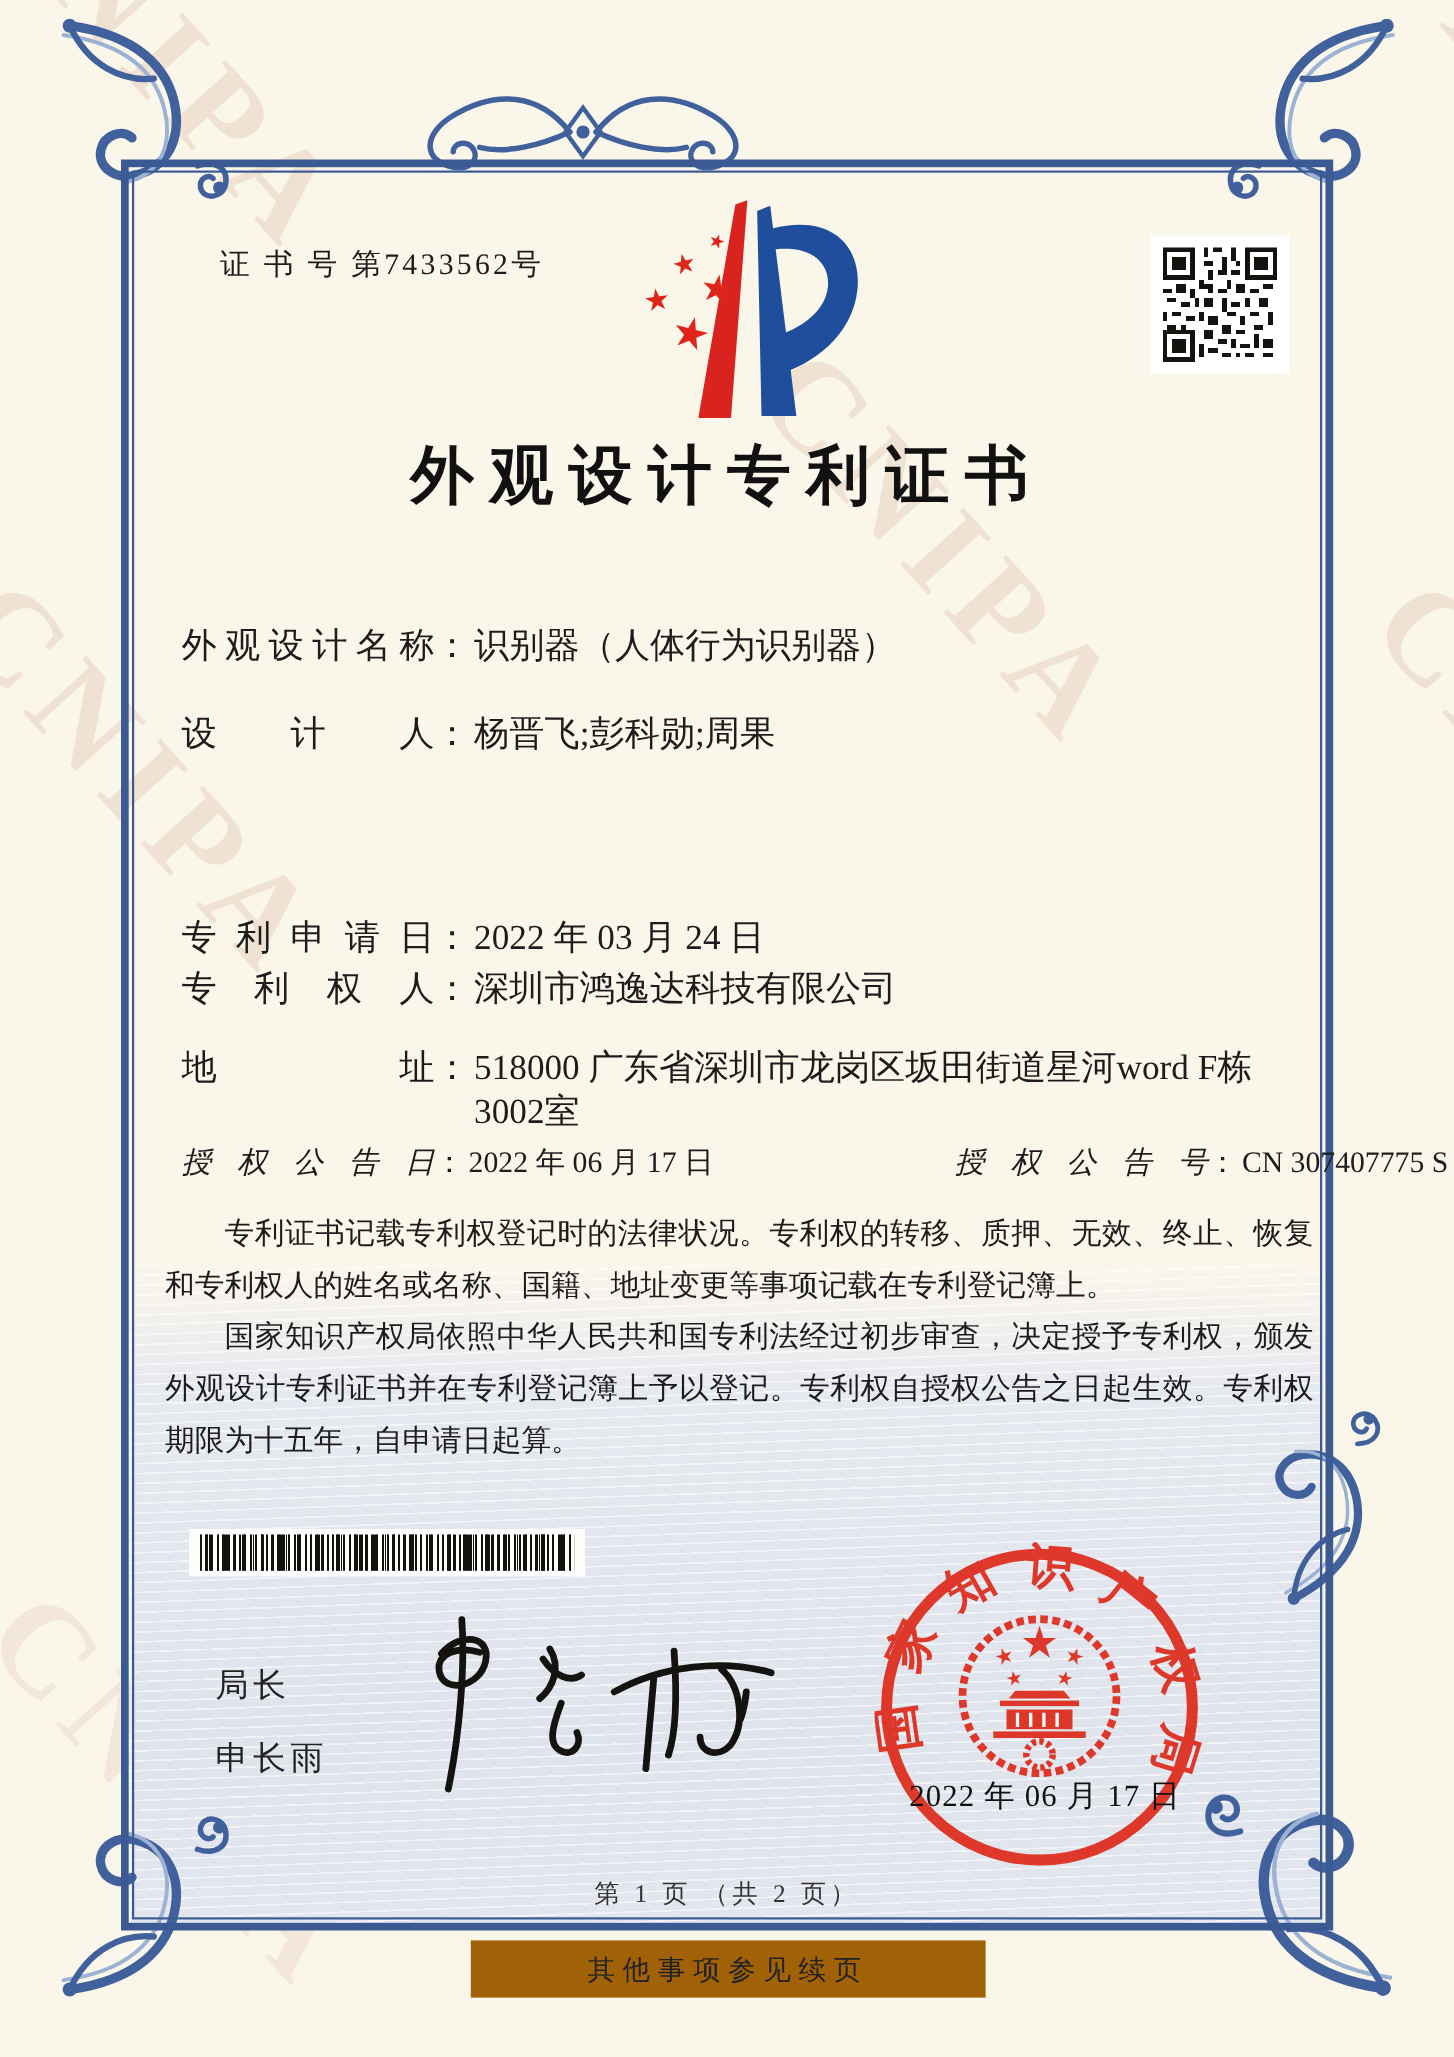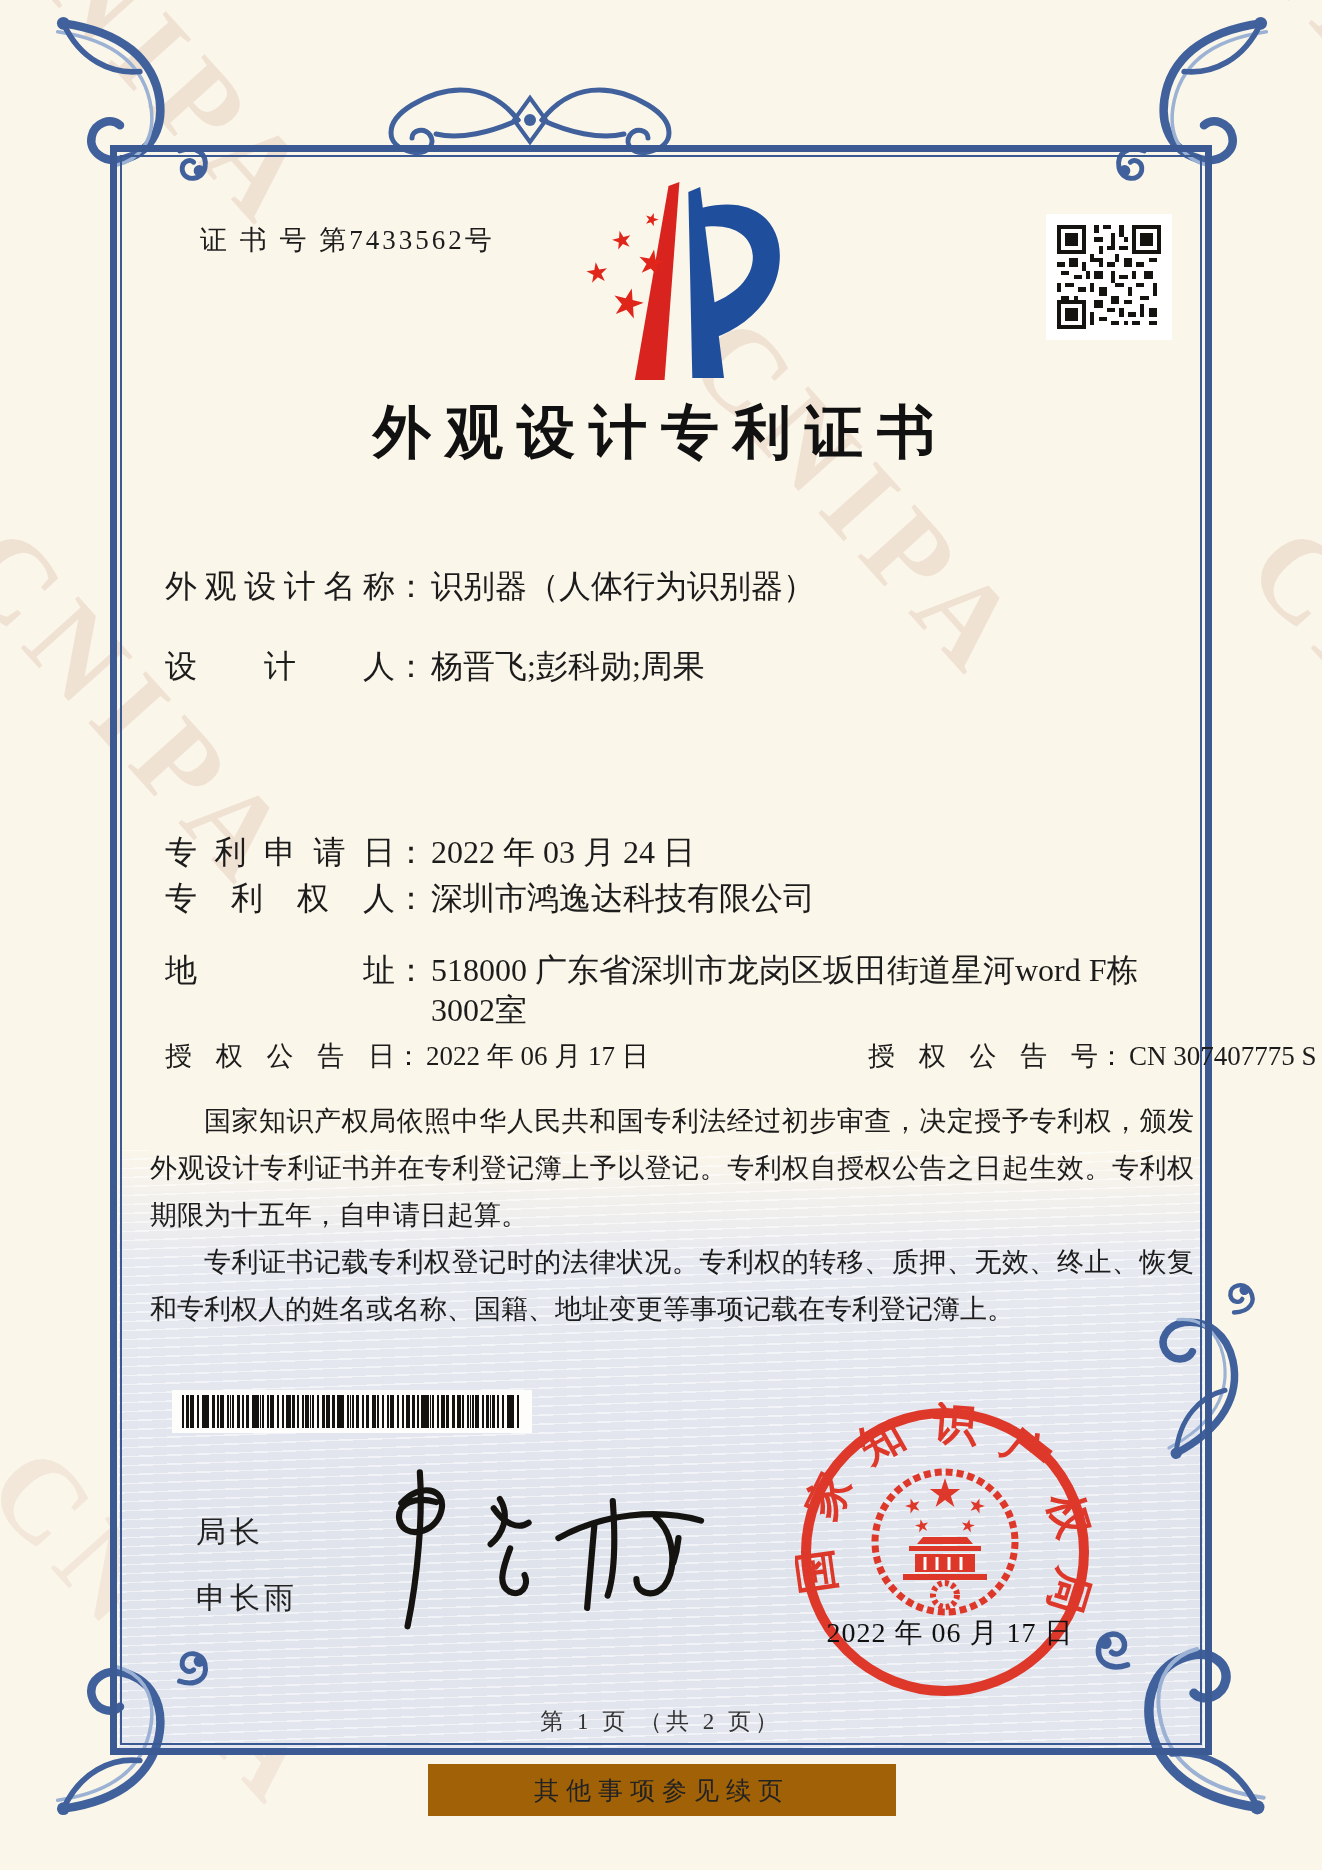--- a/index.html
+++ b/index.html
@@ -70,21 +70,21 @@
     display:inline-block;width:230px;
     text-align:justify;text-align-last:justify;vertical-align:top;
   }
   .field .colon{vertical-align:top;}
   .field .val{
     display:inline-block;vertical-align:top;margin-left:4px;max-width:724px;
   }
   .f1{top:566px;} .f2{top:646px;} .f3{top:724px;} .f4{top:832px;} .f5{top:878px;} .f6{top:950px;}
   .grant-row{position:absolute;left:165px;top:1036px;width:1020px;z-index:5;font-size:27px;line-height:40px;}
   .grant-b{position:absolute;left:703px;top:0;white-space:nowrap;}
-  .grant-row .lbl{display:inline-block;width:230px;text-align:justify;text-align-last:justify;vertical-align:top;}
+  .grant-row .lbl{display:inline-block;width:230px;text-align:justify;text-align-last:justify;vertical-align:top;font-style:italic;}
   .grant-row .val{margin-left:4px;}
   
   .body-text{
     position:absolute;left:150px;top:1098px;width:1044px;z-index:5;
     font-size:27px;line-height:47px;text-align:justify;
   }
   .body-text p{margin:0;text-indent:2em;}
   
   .barcode{
     position:absolute;left:172px;top:1390px;z-index:5;
@@ -235,22 +235,22 @@
   <div class="grant-row">
     <span>
       <span class="lbl">授权公告日</span><span class="colon">：</span><span class="val">2022 年 06 月 17 日</span>
     </span>
     <span class="grant-b">
       <span class="lbl">授权公告号</span><span class="colon">：</span><span class="val">CN 307407775 S</span>
     </span>
   </div>
 
   <div class="body-text">
+    <p>专利证书记载专利权登记时的法律状况。专利权的转移、质押、无效、终止、恢复和专利权人的姓名或名称、国籍、地址变更等事项记载在专利登记簿上。</p>
     <p>国家知识产权局依照中华人民共和国专利法经过初步审查，决定授予专利权，颁发外观设计专利证书并在专利登记簿上予以登记。专利权自授权公告之日起生效。专利权期限为十五年，自申请日起算。</p>
-    <p>专利证书记载专利权登记时的法律状况。专利权的转移、质押、无效、终止、恢复和专利权人的姓名或名称、国籍、地址变更等事项记载在专利登记簿上。</p>
   </div>
 
   <div class="barcode">
       <div class="bars"></div>
     </div>
 
   <div class="commissioner">
     <div class="line">局长</div>
     <div>申长雨</div>
   </div>

